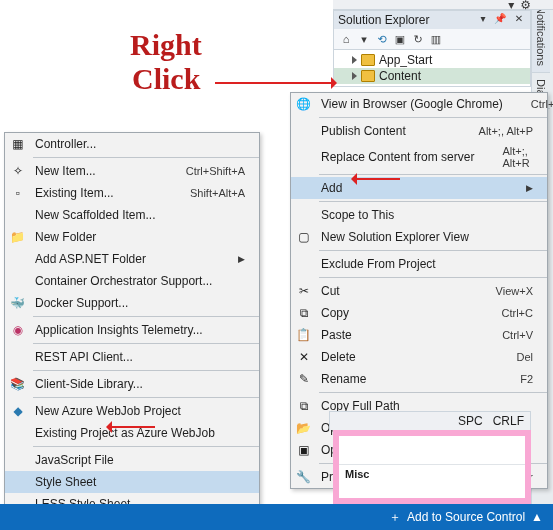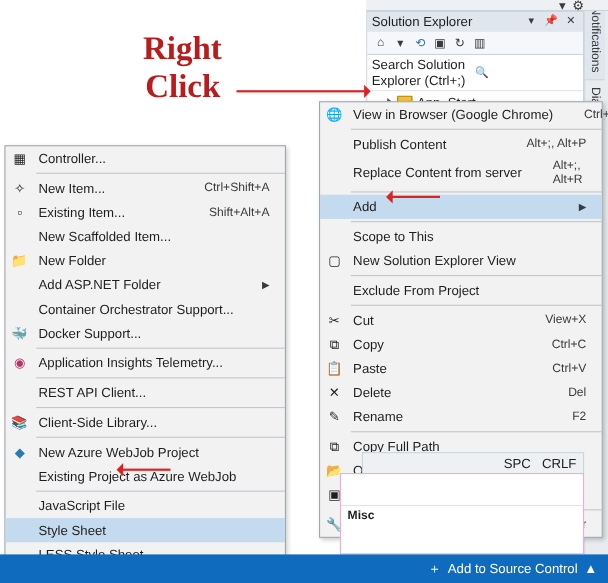--- a/index.html
+++ b/index.html
@@ -26,21 +26,21 @@
 .menu .row{display:flex;align-items:center;padding:3px 14px 3px 4px;gap:8px;min-height:21px}
 .menu .row.hov{background:#c4daee}
 .menu .row.dis{color:#9a9a9a}
 .menu .ic{width:18px;height:16px;display:flex;align-items:center;justify-content:center;flex-shrink:0}
 .menu .lbl{flex:1;white-space:nowrap}
 .menu .sc{color:#3a3a3a;font-size:11px;padding-left:20px}
 .menu .sub{color:#3a3a3a;font-size:9px}
 .menu hr{border:0;border-top:1px solid #c0c6cc;margin:2px 0 2px 28px}
 .menu1{left:290px;top:92px;width:258px}
 .menu2{left:4px;top:132px;width:256px}
-.propgrid{position:absolute;right:22px;bottom:26px;width:222px;height:74px;background:#fff;border:1px solid #f9a8d4}
+.propgrid{position:absolute;right:22px;bottom:26px;width:198px;height:74px;background:#fff;border:6px solid #f9a8d4}
 .propgrid .pg-row{border-top:1px solid #e0e4e8;padding:3px 6px;font-weight:bold;font-size:11px}
 .propstatus{position:absolute;right:22px;bottom:100px;width:202px;background:#eef0f3;border:1px solid #ccd5dd;border-bottom:0;display:flex;align-items:flex-start;justify-content:flex-end;gap:10px;padding:2px 6px;font-size:10px;color:#555}
 .statusbar{position:absolute;left:0;right:0;bottom:0;height:26px;background:#0e6bbd;display:flex;align-items:center;justify-content:flex-end;color:#fff;padding:0 10px;gap:8px;font-size:12px}
 .statusbar span,.statusbar div{color:#fff}
 .annot{position:absolute;color:#b91c1c;font-family:"Comic Sans MS",cursive;font-weight:bold;pointer-events:none}
 .annot.t1{left:130px;top:28px;font-size:30px}
 .annot.t2{left:132px;top:62px;font-size:30px}
 .arrow1{position:absolute;left:215px;top:74px;width:130px;height:20px}
 .arrow1::before{content:"";position:absolute;left:0;right:10px;top:8px;border-top:2px solid #d22}
 .arrow1::after{content:"";position:absolute;right:2px;top:3px;border:6px solid transparent;border-left-color:#d22}
@@ -71,24 +71,20 @@
     <span class="winx">✕</span>
   </div>
   <div class="soltb">
     <div class="ic">⌂</div>
     <div class="ic">▾</div>
     <div class="ic" style="color:#2a7ab0">⟲</div>
     <div class="ic">▣</div>
     <div class="ic">↻</div>
     <div class="ic">▥</div>
   </div>
-  <div class="solsearch">
-    <span>Search Solution Explorer (Ctrl+;)</span>
-    <span style="font-size:10px">🔍</span>
-  </div>
   <div class="tree">
     <div class="row">
       <span class="tri r"></span>
       <span class="fold"></span>
       <span>App_Start</span>
     </div>
     <div class="row sel">
       <span class="tri r"></span>
       <span class="fold"></span>
       <span>Content</span>

